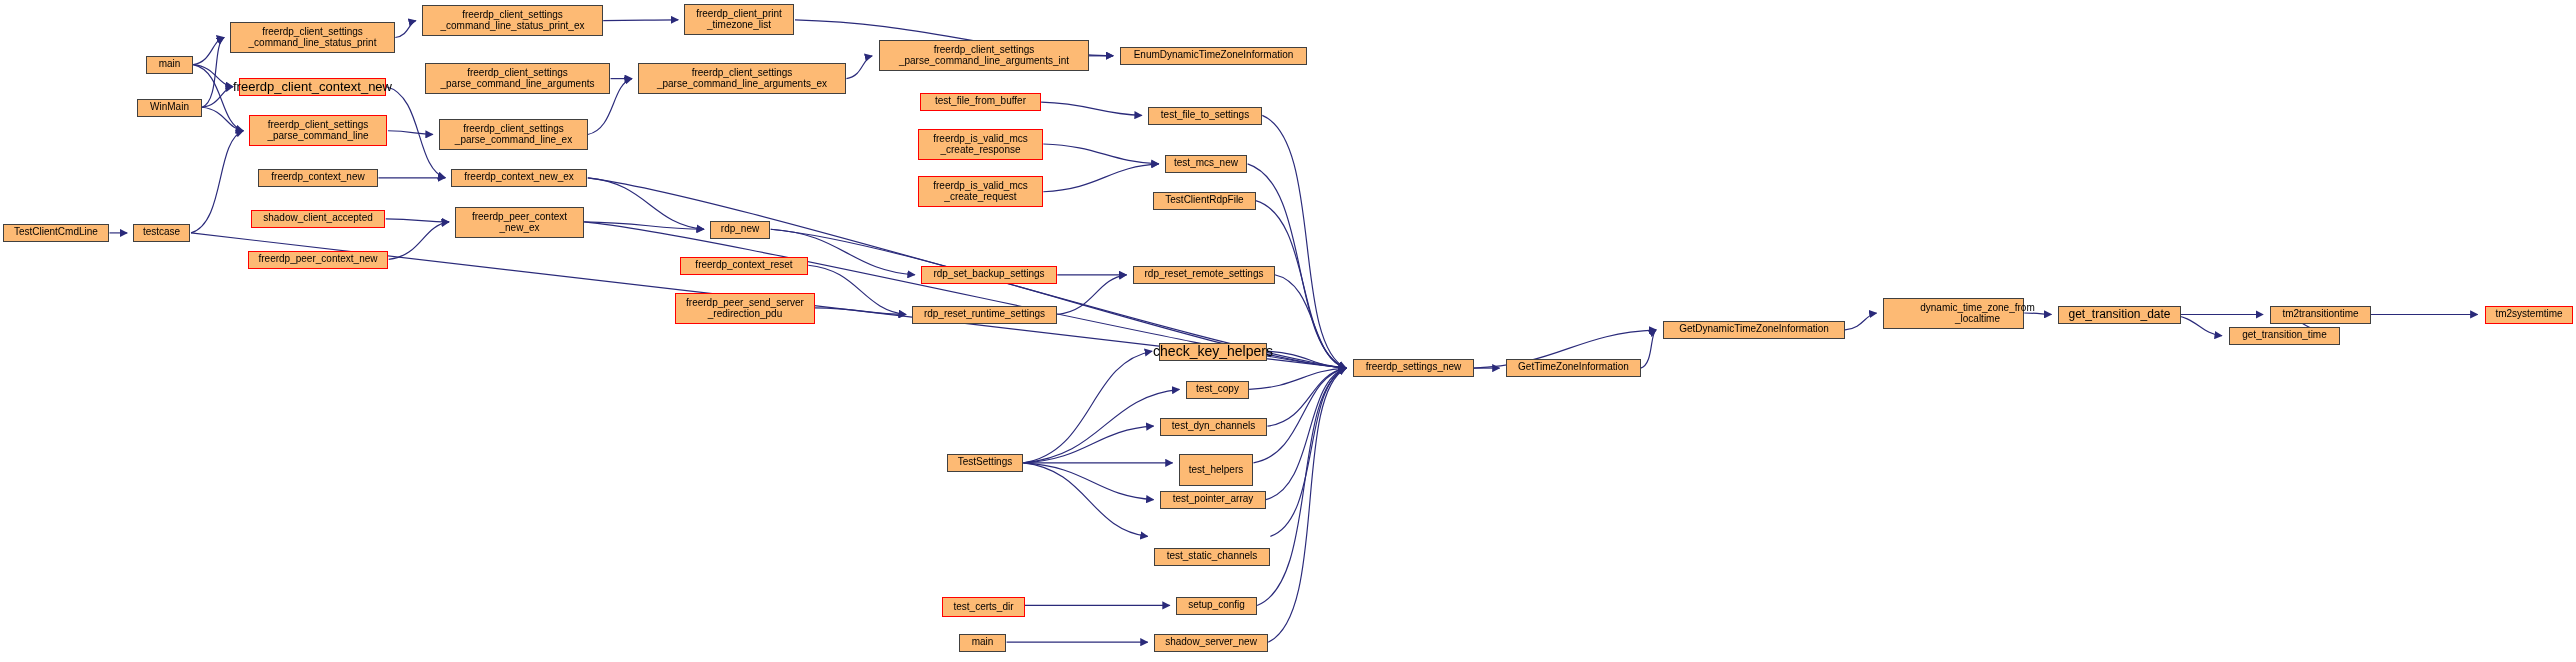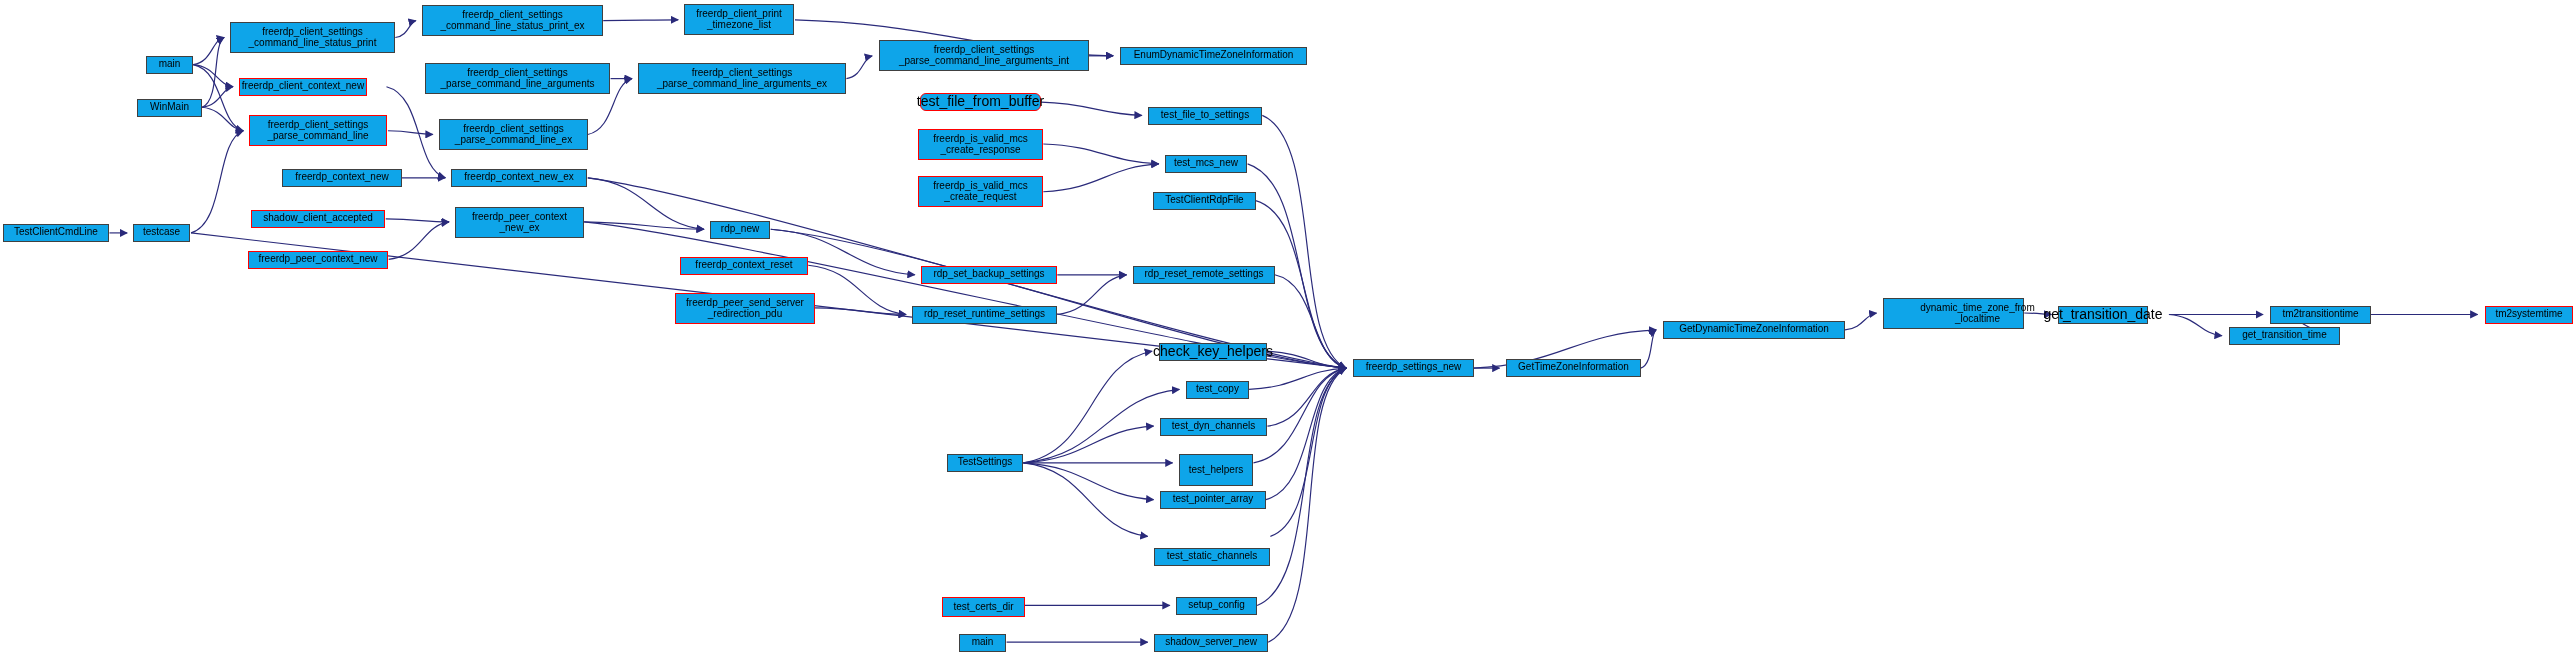--- a/index.html
+++ b/index.html
@@ -20,21 +20,21 @@
     position: absolute;
     left: 0;
     top: 0;
     width: 2576px;
     height: 662px;
     pointer-events: none;
   }
   .node {
     position: absolute;
     box-sizing: border-box;
-    background: #0ea5e9;
+    background: #fdba74;
     display: flex;
     align-items: center;
     justify-content: center;
     text-align: center;
     line-height: 1.08;
     color: #000000;
     white-space: pre;
     z-index: 5;
   }
   .node.black {
@@ -124,24 +124,24 @@
         <path d="M 3226 428 C 3295.3 428, 3310.7 428, 3371 428" fill="none" stroke="#2a2a7a" stroke-width="1.6" marker-end="url(#arrow)"></path>
       </g>
   </svg>
   <div id="nodes-group">
       <div class="node black" style="left: 2.9px; top: 224px; width: 106px; height: 17.6px; font-size: 10px;"><span class="node-label">TestClientCmdLine</span></div>
       <div class="node black" style="left: 133px; top: 224px; width: 57px; height: 17.6px; font-size: 10px;"><span class="node-label">testcase</span></div>
       <div class="node black" style="left: 146px; top: 56px; width: 47px; height: 17.6px; font-size: 10px;"><span class="node-label">main</span></div>
       <div class="node black" style="left: 137px; top: 99px; width: 65px; height: 17.6px; font-size: 10px;"><span class="node-label">WinMain</span></div>
       <div class="node black" style="left: 230px; top: 22px; width: 165px; height: 31px; font-size: 10px;"><span class="node-label">freerdp_client_settings
 _command_line_status_print</span></div>
-      <div class="node red" style="left: 239px; top: 78px; width: 128px; height: 17.6px; font-size: 10px;"><span class="node-label">freerdp_client_context_new</span></div>
+      <div class="node red" style="left: 239px; top: 78px; width: 147px; height: 17.6px; font-size: 13px;"><span class="node-label">freerdp_client_context_new</span></div>
       <div class="node red" style="left: 249px; top: 115px; width: 138px; height: 31px; font-size: 10px;"><span class="node-label">freerdp_client_settings
 _parse_command_line</span></div>
-      <div class="node black" style="left: 258px; top: 169px; width: 120px; height: 17.6px; font-size: 10px; margin-left: 24px;"><span class="node-label">freerdp_context_new</span></div>
+      <div class="node black" style="left: 258px; top: 169px; width: 120px; height: 17.6px; font-size: 10px;"><span class="node-label">freerdp_context_new</span></div>
       <div class="node red" style="left: 251px; top: 210px; width: 134px; height: 17.6px; font-size: 10px;"><span class="node-label">shadow_client_accepted</span></div>
       <div class="node red" style="left: 248px; top: 251px; width: 140px; height: 17.6px; font-size: 10px;"><span class="node-label">freerdp_peer_context_new</span></div>
       <div class="node black" style="left: 422px; top: 5.1px; width: 181px; height: 31px; font-size: 10px;"><span class="node-label">freerdp_client_settings
 _command_line_status_print_ex</span></div>
       <div class="node black" style="left: 425px; top: 63px; width: 185px; height: 31px; font-size: 10px;"><span class="node-label">freerdp_client_settings
 _parse_command_line_arguments</span></div>
       <div class="node black" style="left: 439px; top: 119px; width: 149px; height: 31px; font-size: 10px;"><span class="node-label">freerdp_client_settings
 _parse_command_line_ex</span></div>
       <div class="node black" style="left: 451px; top: 169px; width: 136px; height: 17.6px; font-size: 10px;"><span class="node-label">freerdp_context_new_ex</span></div>
       <div class="node black" style="left: 455px; top: 207px; width: 129px; height: 31px; font-size: 10px;"><span class="node-label">freerdp_peer_context
@@ -150,21 +150,21 @@
       <div class="node red" style="left: 675px; top: 293px; width: 140px; height: 31px; font-size: 10px;"><span class="node-label">freerdp_peer_send_server
 _redirection_pdu</span></div>
       <div class="node black" style="left: 638px; top: 63px; width: 208px; height: 31px; font-size: 10px;"><span class="node-label">freerdp_client_settings
 _parse_command_line_arguments_ex</span></div>
       <div class="node black" style="left: 879px; top: 40px; width: 210px; height: 31px; font-size: 10px;"><span class="node-label">freerdp_client_settings
 _parse_command_line_arguments_int</span></div>
       <div class="node black" style="left: 684px; top: 4.4px; width: 110px; height: 31px; font-size: 10px;"><span class="node-label">freerdp_client_print
 _timezone_list</span></div>
       <div class="node black" style="left: 1120px; top: 47px; width: 187px; height: 17.6px; font-size: 10px;"><span class="node-label">EnumDynamicTimeZoneInformation</span></div>
       <div class="node black" style="left: 710px; top: 221px; width: 60px; height: 17.6px; font-size: 10px;"><span class="node-label">rdp_new</span></div>
-      <div class="node red" style="left: 920px; top: 93px; width: 121px; height: 17.6px; font-size: 14px; border-radius: 6px;"><span class="node-label">test_file_from_buffer</span></div>
+      <div class="node red" style="left: 920px; top: 93px; width: 121px; height: 17.6px; font-size: 10px;"><span class="node-label">test_file_from_buffer</span></div>
       <div class="node red" style="left: 918px; top: 129px; width: 125px; height: 31px; font-size: 10px;"><span class="node-label">freerdp_is_valid_mcs
 _create_response</span></div>
       <div class="node red" style="left: 918px; top: 176px; width: 125px; height: 31px; font-size: 10px;"><span class="node-label">freerdp_is_valid_mcs
 _create_request</span></div>
       <div class="node red" style="left: 921px; top: 266px; width: 136px; height: 17.6px; font-size: 10px;"><span class="node-label">rdp_set_backup_settings</span></div>
       <div class="node black" style="left: 912px; top: 306px; width: 145px; height: 17.6px; font-size: 10px;"><span class="node-label">rdp_reset_runtime_settings</span></div>
       <div class="node black" style="left: 1148px; top: 107px; width: 114px; height: 17.6px; font-size: 10px;"><span class="node-label">test_file_to_settings</span></div>
       <div class="node black" style="left: 1165px; top: 155px; width: 82px; height: 17.6px; font-size: 10px;"><span class="node-label">test_mcs_new</span></div>
       <div class="node black" style="left: 1153px; top: 192px; width: 103px; height: 17.6px; font-size: 10px;"><span class="node-label">TestClientRdpFile</span></div>
       <div class="node black" style="left: 1133px; top: 266px; width: 142px; height: 17.6px; font-size: 10px;"><span class="node-label">rdp_reset_remote_settings</span></div>
@@ -177,19 +177,19 @@
       <div class="node black" style="left: 947px; top: 454px; width: 76px; height: 17.6px; font-size: 10px;"><span class="node-label">TestSettings</span></div>
       <div class="node red" style="left: 942px; top: 597px; width: 83px; height: 20px; font-size: 10px;"><span class="node-label">test_certs_dir</span></div>
       <div class="node black" style="left: 1176px; top: 597px; width: 81px; height: 17.6px; font-size: 10px;"><span class="node-label">setup_config</span></div>
       <div class="node black" style="left: 959px; top: 634px; width: 47px; height: 17.6px; font-size: 10px;"><span class="node-label">main</span></div>
       <div class="node black" style="left: 1154px; top: 634px; width: 114px; height: 17.6px; font-size: 10px;"><span class="node-label">shadow_server_new</span></div>
       <div class="node black" style="left: 1353px; top: 359px; width: 121px; height: 17.6px; font-size: 10px;"><span class="node-label">freerdp_settings_new</span></div>
       <div class="node black" style="left: 1506px; top: 359px; width: 135px; height: 17.6px; font-size: 10px;"><span class="node-label">GetTimeZoneInformation</span></div>
       <div class="node black" style="left: 1663px; top: 321px; width: 182px; height: 17.6px; font-size: 10px;"><span class="node-label">GetDynamicTimeZoneInformation</span></div>
       <div class="node black" style="left: 1883px; top: 298px; width: 141px; height: 31px; font-size: 10px; padding-left: 48px;"><span class="node-label">dynamic_time_zone_from
 _localtime</span></div>
-      <div class="node black" style="left: 2058px; top: 306px; width: 90px; height: 17.6px; font-size: 14px;"><span class="node-label">get_transition_date</span></div>
+      <div class="node black" style="left: 2058px; top: 306px; width: 123px; height: 17.6px; font-size: 12px;"><span class="node-label">get_transition_date</span></div>
       <div class="node black" style="left: 2229px; top: 327px; width: 111px; height: 17.6px; font-size: 10px;"><span class="node-label">get_transition_time</span></div>
       <div class="node black" style="left: 2270px; top: 306px; width: 101px; height: 17.6px; font-size: 10px;"><span class="node-label">tm2transitiontime</span></div>
       <div class="node red" style="left: 2485px; top: 306px; width: 88px; height: 17.6px; font-size: 10px;"><span class="node-label">tm2systemtime</span></div>
     </div>
 </div>
 
 
 </body></html>

